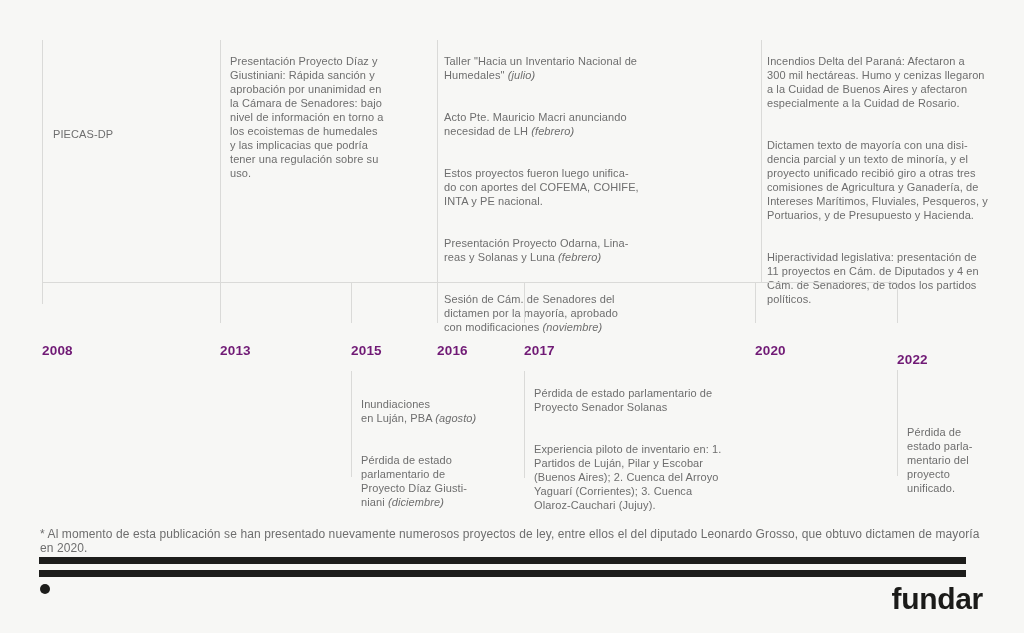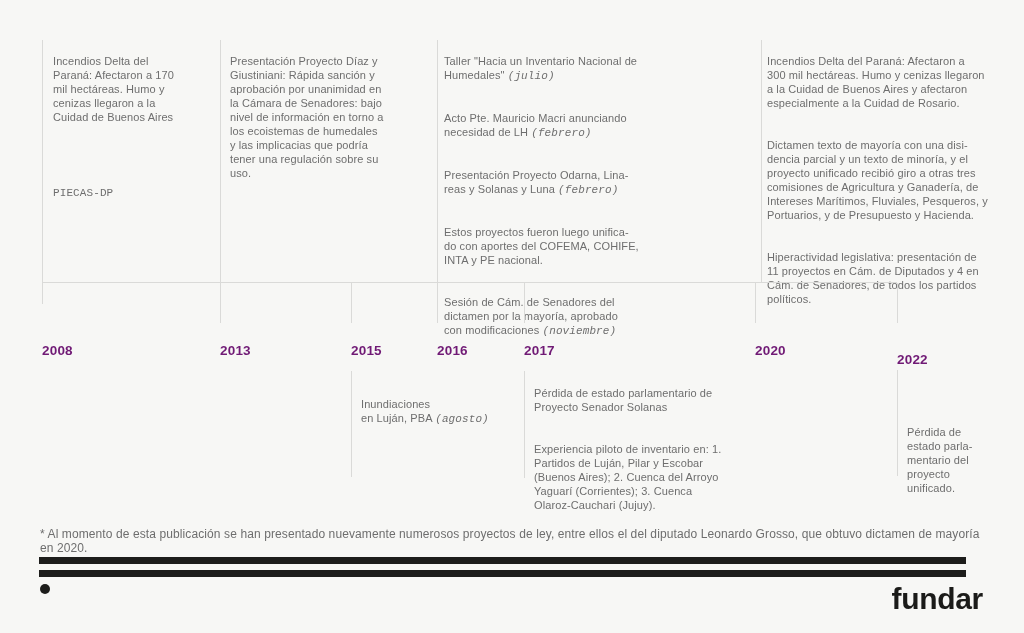--- a/index.html
+++ b/index.html
@@ -15,22 +15,22 @@
   .hline { position: absolute; height: 1px; background: #dadad8; }
   .col {
     position: absolute;
     font-size: 11px;
     line-height: 14px;
     color: #6e6e6e;
     white-space: pre-line;
     letter-spacing: 0.1px;
   }
   .col p { margin: 0 0 14px 0; }
-  .col p.gap-lg { margin-top: 34px; font-family: Liberation Mono, monospace; }
-  .col em { font-style: italic; font-family: Liberation Mono, monospace; }
+  .col p.gap-lg { margin-top: 73px; }
+  .col em { font-style: italic; }
   .year {
     position: absolute;
     font-size: 13.5px;
     font-weight: bold;
     color: #701a75;
     letter-spacing: 0.2px;
   }
   .footnote {
     position: absolute;
     left: 40px; top: 527px; width: 940px;
@@ -63,50 +63,45 @@
 <body>
 
 <div class="canvas">
 
   <div class="vline" style="left:42px;  top:40px; height:242px;"></div>
   <div class="vline" style="left:220px; top:40px; height:242px;"></div>
   <div class="vline" style="left:437px; top:40px; height:242px;"></div>
   <div class="vline" style="left:761px; top:40px; height:242px;"></div>
 
   <div class="col" style="left:53px; top:40px; width:165px;">
-    <p><span>Incendios Delta del
-Paraná: Afectaron a 170
-mil hectáreas. Humo y
-cenizas llegaron a la
-Cuidad de Buenos Aires</span></p>
     <p class="gap-lg"><span>PIECAS-DP</span></p>
   </div>
 
   <div class="col" style="left:230px; top:40px; width:185px;">
     <p><span>Presentación Proyecto Díaz y
 Giustiniani: Rápida sanción y
 aprobación por unanimidad en
 la Cámara de Senadores: bajo
 nivel de información en torno a
 los ecoistemas de humedales
 y las implicacias que podría
 tener una regulación sobre su
 uso.</span></p>
   </div>
 
   <div class="col" style="left:444px; top:40px; width:220px;">
     <p><span>Taller "Hacia un Inventario Nacional de
 Humedales" </span><em>(julio)</em></p>
     <p><span>Acto Pte. Mauricio Macri anunciando
 necesidad de LH </span><em>(febrero)</em></p>
-    <p><span>Presentación Proyecto Odarna, Lina-
-reas y Solanas y Luna </span><em>(febrero)</em></p>
     <p><span>Estos proyectos fueron luego unifica-
 do con aportes del COFEMA, COHIFE,
 INTA y PE nacional.</span></p>
+    <p><span>Presentación Proyecto Odarna, Lina-
+reas y Solanas y Luna </span><em>(febrero)</em></p>
     <p><span>Sesión de Cám. de Senadores del
 dictamen por la mayoría, aprobado
 con modificaciones </span><em>(noviembre)</em></p>
   </div>
 
   <div class="col" style="left:767px; top:40px; width:235px;">
     <p><span>Incendios Delta del Paraná: Afectaron a
 300 mil hectáreas. Humo y cenizas llegaron
 a la Cuidad de Buenos Aires y afectaron
 especialmente a la Cuidad de Rosario.</span></p>
@@ -140,20 +135,24 @@
   <div class="year" style="left:755px; top:343px;text-align:center;">2020</div>
   <div class="year" style="left:897px; top:343px;margin-top:9px;">2022</div>
 
   <div class="vline" style="left:351px; top:371px; height:106px;"></div>
   <div class="vline" style="left:524px; top:371px; height:107px;"></div>
   <div class="vline" style="left:897px; top:370px; height:106px;"></div>
 
   <div class="col" style="left:361px; top:383px; width:150px;">
     <p><span>Inundiaciones
 en Luján, PBA </span><em>(agosto)</em></p>
+    <p><span>Pérdida de estado
+parlamentario de
+Proyecto Díaz Giusti-
+niani </span><em>(diciembre)</em></p>
   </div>
 
   <div class="col" style="left:534px; top:372px; width:235px;">
     <p><span>Pérdida de estado parlamentario de
 Proyecto Senador Solanas</span></p>
     <p><span>Experiencia piloto de inventario en: 1.
 Partidos de Luján, Pilar y Escobar
 (Buenos Aires); 2. Cuenca del Arroyo
 Yaguarí (Corrientes); 3. Cuenca
 Olaroz-Cauchari (Jujuy).</span></p>

